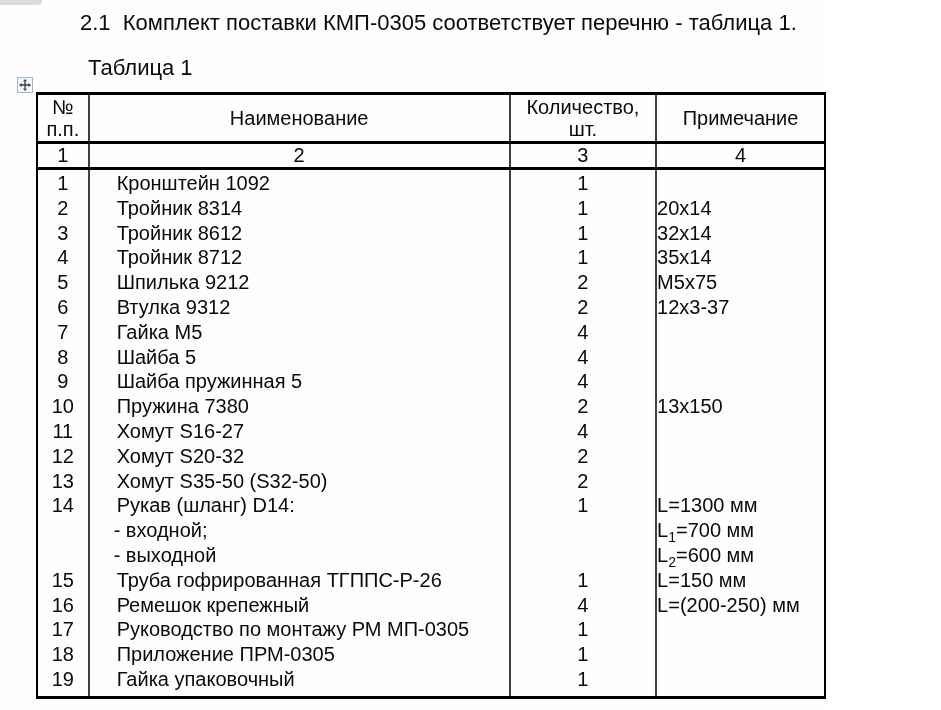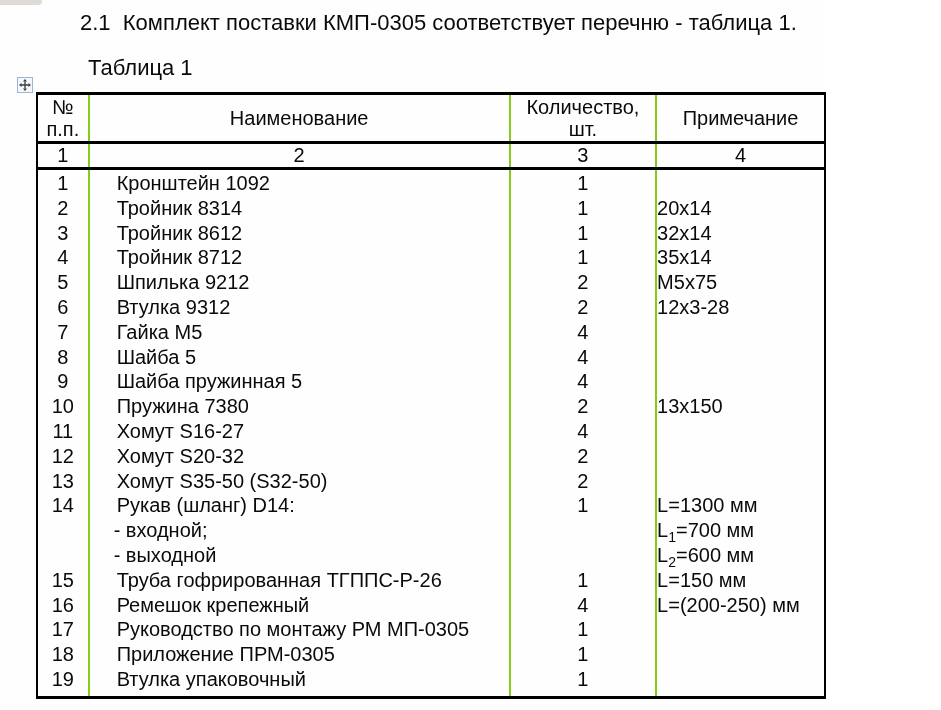--- a/index.html
+++ b/index.html
@@ -24,21 +24,21 @@
     position:absolute; left:17px; top:77px; width:16px; height:16px;
     box-sizing:border-box; border:1px solid #9db5d6; background:#f4f7fb;
     display:flex; align-items:center; justify-content:center; cursor:move;
   }
   .doc-table {
     position:absolute; left:36px; top:92px;
     border-collapse:collapse; table-layout:fixed;
     font-size:20px; color:#0a0a0a;
     border:2px solid #000; border-top:3px solid #000; border-bottom:3px solid #000;
   }
-  .doc-table th, .doc-table td { border-left:2px solid #84cc16; padding:0; font-weight:normal; }
+  .doc-table th, .doc-table td { border-left:2px solid #404040; padding:0; font-weight:normal; }
   .doc-table th:first-child, .doc-table td:first-child { border-left:none; }
   .head-main th {
     height:46px; border-bottom:3px solid #000;
     text-align:center; vertical-align:middle; font-size:20px; line-height:22px;
   }
   .head-index td {
     height:23px; border-bottom:3px solid #000;
     text-align:center; vertical-align:middle; font-size:20px;
   }
   .body-row td { vertical-align:top; padding-top:1px; padding-bottom:4px; }
@@ -142,21 +142,21 @@
             <div class="ln name">Хомут S16-27</div>
             <div class="ln name">Хомут S20-32</div>
             <div class="ln name">Хомут S35-50 (S32-50)</div>
             <div class="ln name">Рукав (шланг) D14:</div>
             <div class="ln name subitem">- входной;</div>
             <div class="ln name subitem">- выходной</div>
             <div class="ln name">Труба гофрированная ТГППС-Р-26</div>
             <div class="ln name">Ремешок крепежный</div>
             <div class="ln name">Руководство по монтажу РМ МП-0305</div>
             <div class="ln name">Приложение ПРМ-0305</div>
-            <div class="ln name">Втулка упаковочный</div>
+            <div class="ln name">Гайка упаковочный</div>
           </td>
         <td>
             <div class="ln c">1</div>
             <div class="ln c">1</div>
             <div class="ln c">1</div>
             <div class="ln c">1</div>
             <div class="ln c">2</div>
             <div class="ln c">2</div>
             <div class="ln c">4</div>
             <div class="ln c">4</div>
@@ -173,21 +173,21 @@
             <div class="ln c">1</div>
             <div class="ln c">1</div>
             <div class="ln c">1</div>
           </td>
         <td>
             <div class="ln note"></div>
             <div class="ln note">20х14</div>
             <div class="ln note">32х14</div>
             <div class="ln note">35х14</div>
             <div class="ln note">М5х75</div>
-            <div class="ln note">12х3-28</div>
+            <div class="ln note">12х3-37</div>
             <div class="ln note"></div>
             <div class="ln note"></div>
             <div class="ln note"></div>
             <div class="ln note">13х150</div>
             <div class="ln note"></div>
             <div class="ln note"></div>
             <div class="ln note"></div>
             <div class="ln note">L=1300 мм</div>
             <div class="ln note">L<sub>1</sub>=700 мм</div>
             <div class="ln note">L<sub>2</sub>=600 мм</div>

